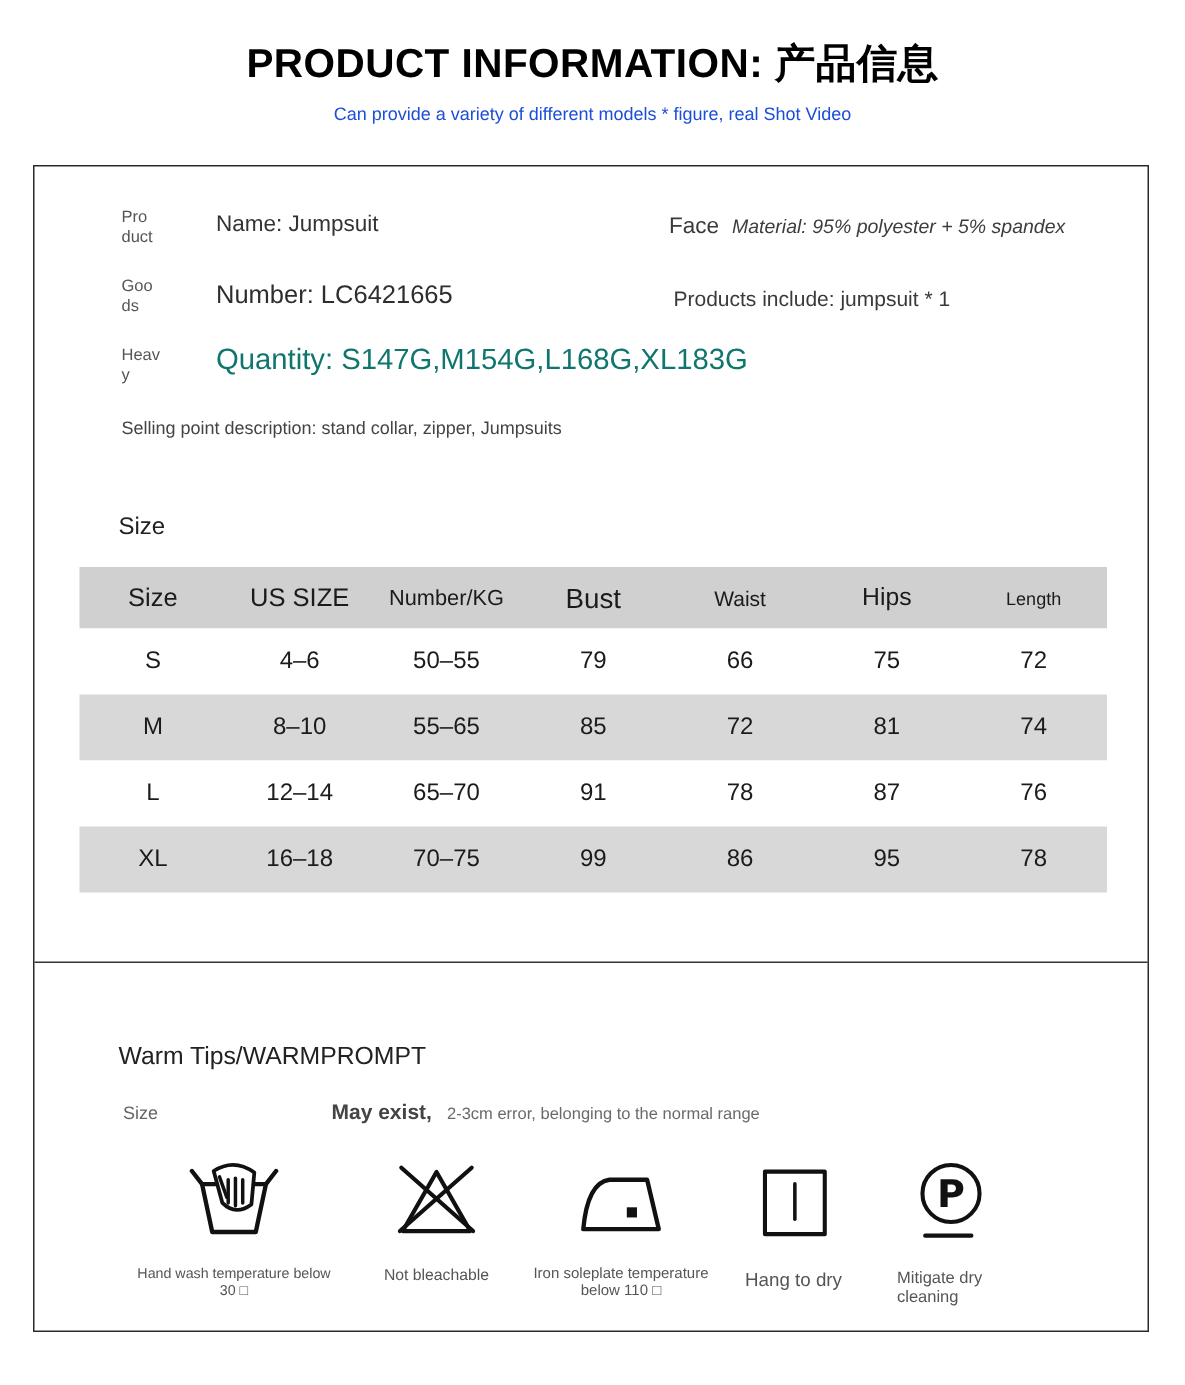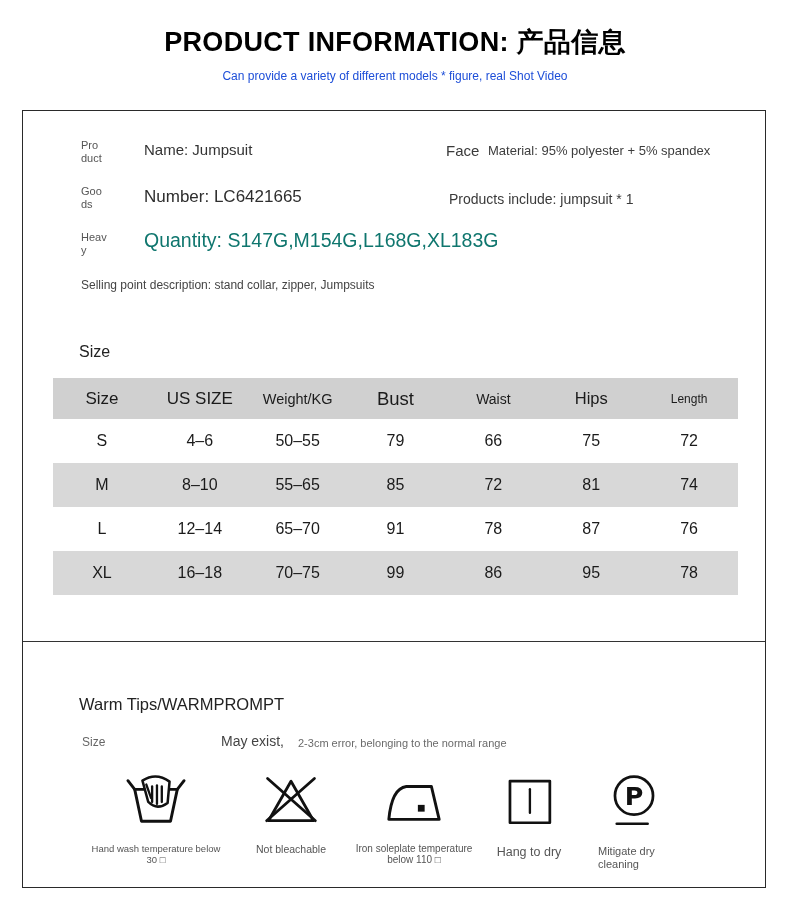--- a/index.html
+++ b/index.html
@@ -21,21 +21,21 @@
     border:1px solid #2a2a2a;box-sizing:border-box;
   }
   .abs{position:absolute;margin-left:28px;}
   .mini-label{
     font-size:11px;line-height:13px;color:#555;white-space:pre-line;
   }
   .pi-val1{font-size:15px;color:#333;}
   .pi-val2{font-size:17px;color:#2e2e2e;}
   .pi-val3{font-size:19.5px;color:#0f766e;}
   .face-label{font-size:15px;color:#3a3a3a;}
-  .material{font-size:13px;color:#3d3d3d;}
+  .material{font-size:13px;color:#3d3d3d;font-style:italic;}
   .products{font-size:14px;color:#3a3a3a;}
   .selling{font-size:12px;color:#444;}
   .size-heading{font-size:16px;color:#222;}
   .tbl{position:absolute;left:30px;top:267px;width:685px;}
   .tr{display:flex;align-items:center;}
   .tr.head{height:41px;background:#d0d0d0;}
   .tr.row{height:44px;background:#fff;}
   .tr.row.alt{background:#d8d8d8;}
   .td{flex:1;text-align:center;color:#1b1b1b;font-size:16px;}
   .td.h0{font-size:17px;}
@@ -86,21 +86,21 @@
   <div class="abs pi-val3" style="left:93px;top:118px;">Quantity: S147G,M154G,L168G,XL183G</div>
 
   <div class="abs selling" style="left:30px;top:167px;">Selling point description: stand collar, zipper, Jumpsuits</div>
 
   <div class="abs size-heading" style="left:28px;top:232px;">Size</div>
 
   <div class="tbl">
     <div class="tr head">
       <div class="td h0">Size</div>
       <div class="td h1">US SIZE</div>
-      <div class="td h2">Weight/KG</div>
+      <div class="td h2">Number/KG</div>
       <div class="td h3">Bust</div>
       <div class="td h4">Waist</div>
       <div class="td h5">Hips</div>
       <div class="td h6">Length</div>
     </div>
     <div class="tr row">
       <div class="td">S</div>
       <div class="td">4–6</div>
       <div class="td">50–55</div>
       <div class="td">79</div>
@@ -134,21 +134,21 @@
       <div class="td">86</div>
       <div class="td">95</div>
       <div class="td">78</div>
     </div>
   </div>
 
   <div class="divider"></div>
 
   <div class="abs warm-heading" style="left:28px;top:584px;">Warm Tips/WARMPROMPT</div>
   <div class="abs note-label" style="left:31px;top:624px;">Size</div>
-  <div class="abs note-main" style="left:170px;top:622px;">May exist,</div>
+  <div class="abs note-main" style="left:170px;top:622px;font-weight:bold;">May exist,</div>
   <div class="abs note-detail" style="left:227px;top:626px;padding-left:20px;">2-3cm error, belonging to the normal range</div>
 
   <div class="care-item" style="left:67px;">
     <span>
       <svg width="62" height="60" viewBox="0 0 64 62" fill="none" stroke="#111" stroke-width="3" stroke-linecap="round" stroke-linejoin="round">
         <path d="M3 10 L10 19 L17 52 H47 L54 19 L61 10"></path>
         <path d="M10 19 H54"></path>
         <path d="M18 10 Q32 1 46 11 L44 33 Q33 41 24 32 Z" fill="#ffffff" stroke-width="2.6"></path>
         <path d="M28 16 V32" stroke-width="2.4"></path>
         <path d="M33 15 V34" stroke-width="2.4"></path>

